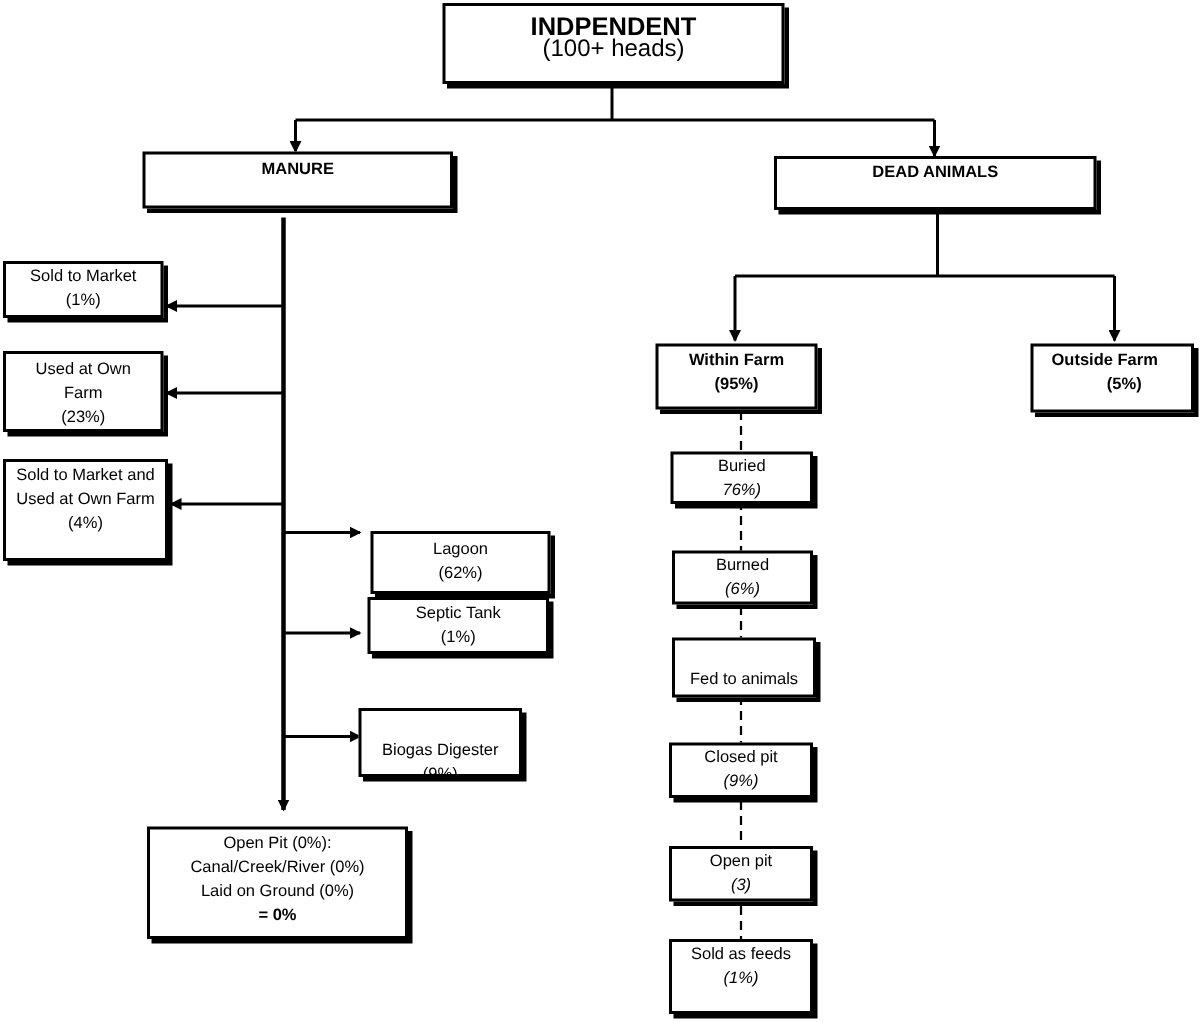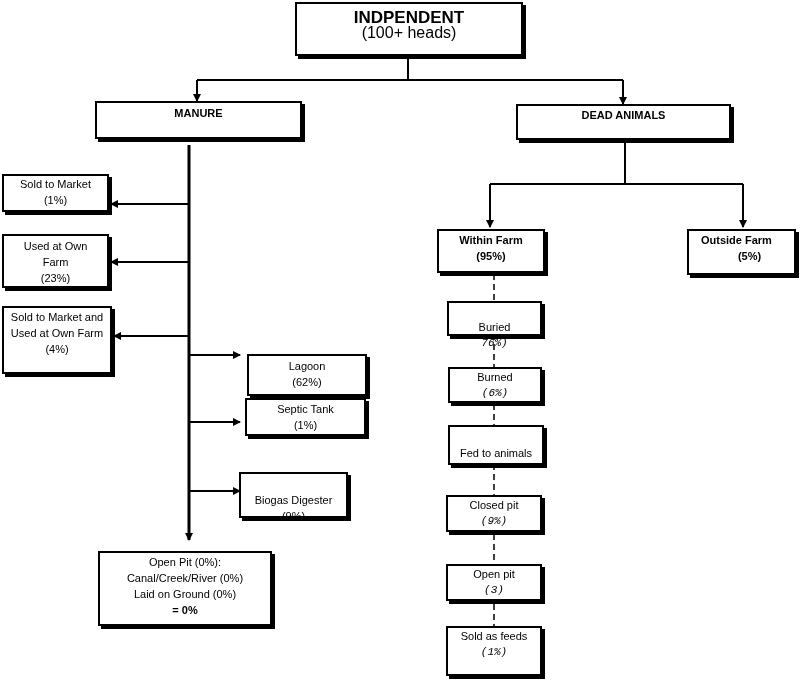--- a/index.html
+++ b/index.html
@@ -4,21 +4,21 @@
   <style>
     html, body { margin: 0; padding: 0; background: #ffffff; }
     body { width: 800px; height: 681px; position: relative; overflow: hidden;
            font-family: "Liberation Sans", sans-serif; color: #000; }
     svg.lines { position: absolute; left: 0; top: 0; width: 800px; height: 681px; }
     .box { position: absolute; background: #fff; border: 2px solid #000;
            box-shadow: 3px 3px 0 #000; box-sizing: border-box; text-align: center;
            font-size: 11px; line-height: 16px; }
     .box .t, .box .p { display: block; white-space: nowrap; }
     .bold { font-weight: bold; }
-    .ital .p { font-style: italic; font-family: Liberation Mono, monospace; }
+    .ital .p { font-style: italic; }
     .title-main { font-size: 17px; font-weight: bold; line-height: 18px; padding-top: 5px; }
     .title-sub { font-size: 16px; font-weight: normal; line-height: 12px; }
   </style>
 </head>
 <body>
 
 <svg class="lines" viewBox="0 0 800 681">
   <defs>
     <marker id="arr" markerWidth="8" markerHeight="8" refX="7" refY="4" orient="auto" markerUnits="userSpaceOnUse">
       <path d="M0,0 L8,4 L0,8 z" fill="#000"></path>
@@ -101,21 +101,21 @@
 <div class="box bold" style="left:437px; top:229px; width:108px; height:44px; padding-top:1px;">
   <span class="t">Within Farm</span>
   <span class="p">(95%)</span>
 </div>
 
 <div class="box bold" style="left:687px; top:229px; width:109px; height:46px; padding:1px 0 0 16px;">
   <span class="t" style="text-align:left; margin-left:-4px;">Outside Farm</span>
   <span class="p">(5%)</span>
 </div>
 
-<div class="box ital" style="left:447px; top:301px; width:95px; height:35px; padding-top:16px;">
+<div class="box ital" style="left:447px; top:301px; width:95px; height:35px; padding-top:0px;">
   <span class="t">Buried</span>
   <span class="p">76%)</span>
 </div>
 
 <div class="box ital" style="left:448px; top:367px; width:94px; height:36px; padding-top:0px;">
   <span class="t">Burned</span>
   <span class="p">(6%)</span>
 </div>
 
 <div class="box ital" style="left:448px; top:425px; width:96px; height:40px; padding-top:18px; overflow:hidden;">

